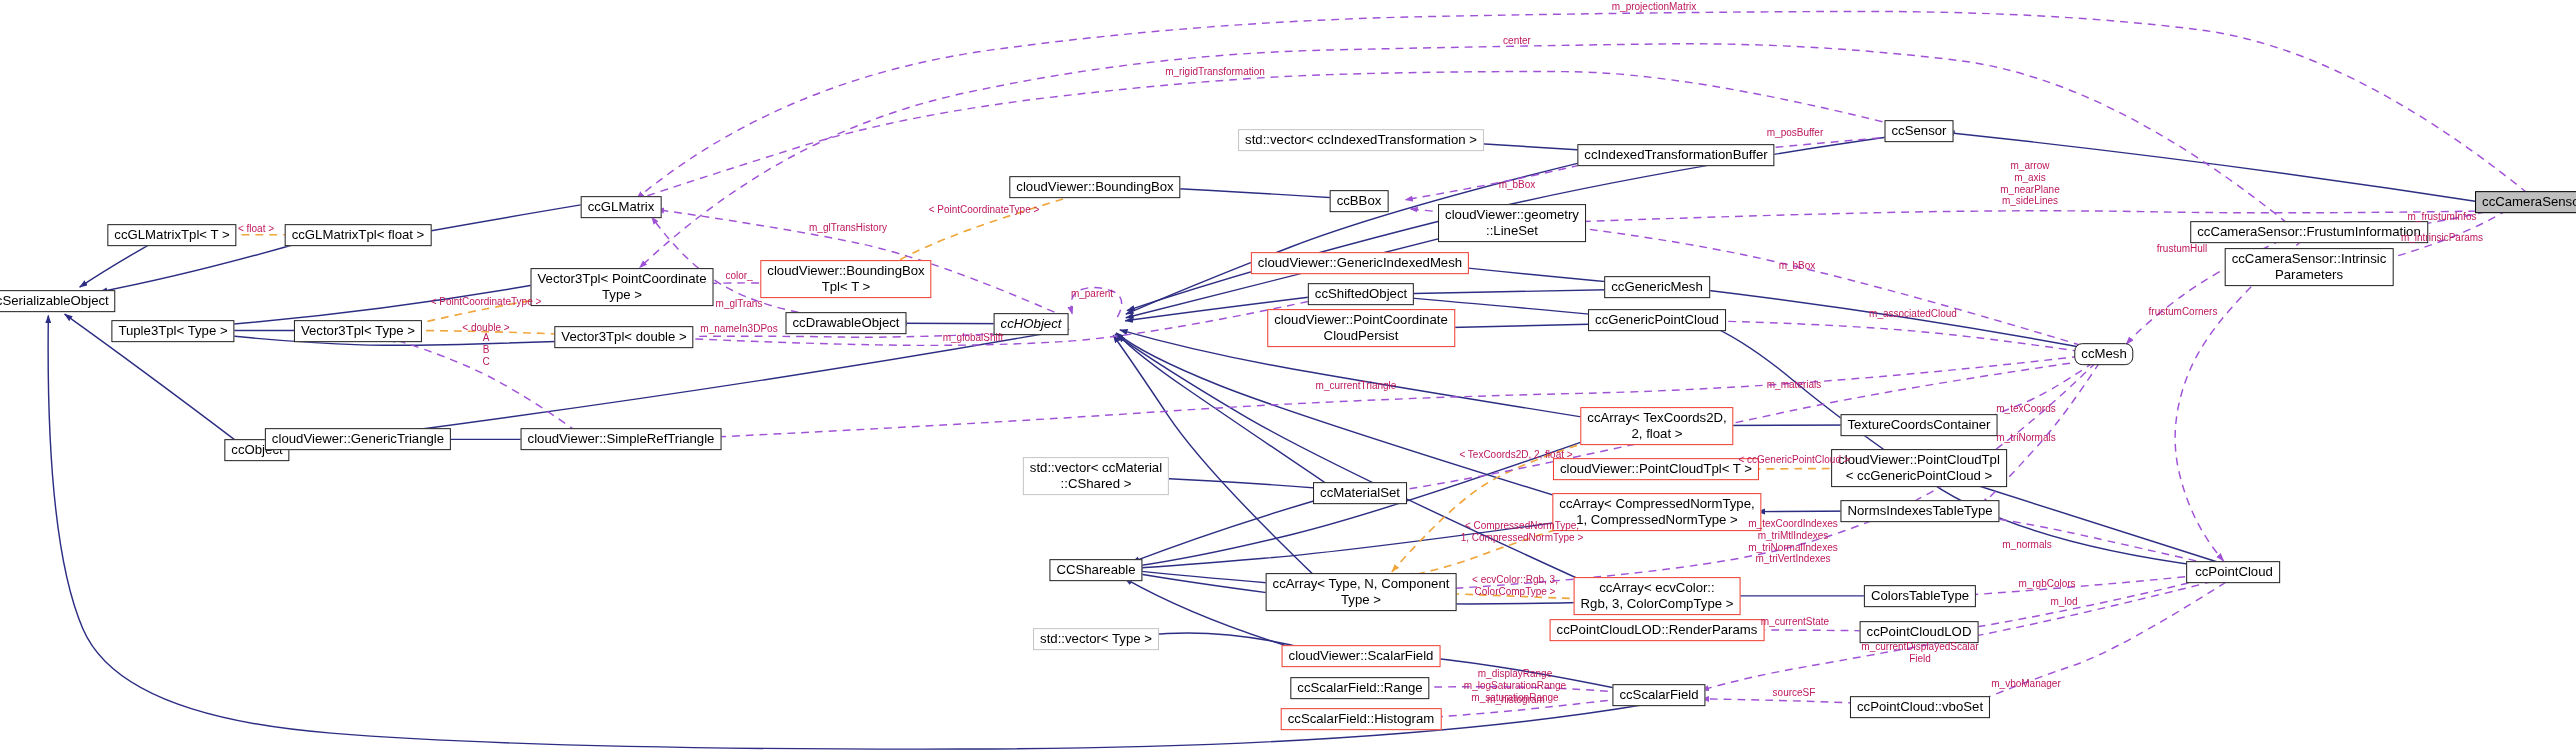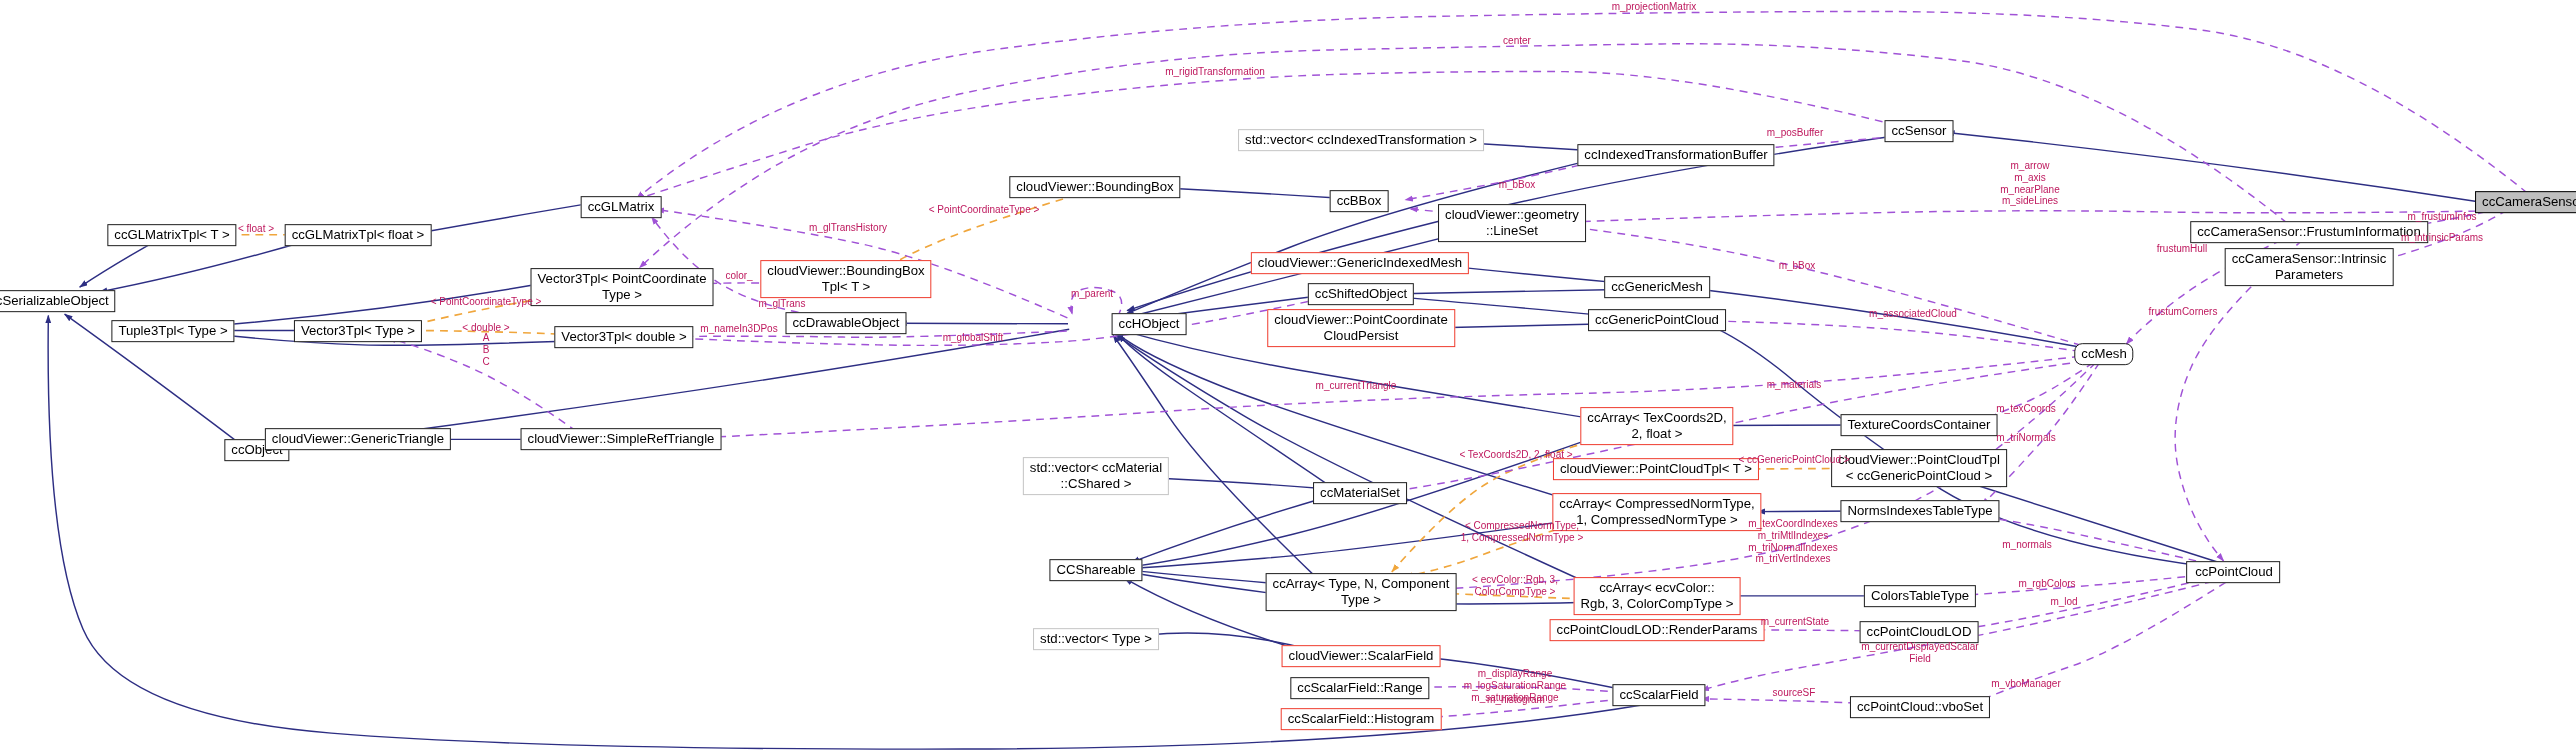--- a/index.html
+++ b/index.html
@@ -124,21 +124,21 @@
     <div class="elabel" style="left: 486px; top: 302px;">&lt; PointCoordinateType &gt;</div>
     <div class="elabel" style="left: 486px; top: 328px;">&lt; double &gt;</div>
     <div class="elabel" style="left: 984px; top: 210px;">&lt; PointCoordinateType &gt;</div>
     <div class="elabel" style="left: 1516px; top: 455px;">&lt; TexCoords2D, 2, float &gt;</div>
     <div class="elabel" style="left: 1522px; top: 532px;">&lt; CompressedNormType,
 1, CompressedNormType &gt;</div>
     <div class="elabel" style="left: 1515px; top: 586px;">&lt; ecvColor::Rgb, 3,
 ColorCompType &gt;</div>
     <div class="elabel" style="left: 1794px; top: 460px;">&lt; ccGenericPointCloud &gt;</div>
     <div class="elabel" style="left: 1092px; top: 294px;">m_parent</div>
-    <div class="elabel" style="left: 739px; top: 304px; margin-left: 43px;">m_glTrans</div>
+    <div class="elabel" style="left: 739px; top: 304px;">m_glTrans</div>
     <div class="elabel" style="left: 848px; top: 228px;">m_glTransHistory</div>
     <div class="elabel" style="left: 739px; top: 329px;">m_nameIn3DPos</div>
     <div class="elabel" style="left: 739px; top: 276px;">color_</div>
     <div class="elabel" style="left: 973px; top: 338px;">m_globalShift</div>
     <div class="elabel" style="left: 1356px; top: 386px;">m_currentTriangle</div>
     <div class="elabel" style="left: 1654px; top: 6.6px;">m_projectionMatrix</div>
     <div class="elabel" style="left: 1215px; top: 72px;">m_rigidTransformation</div>
     <div class="elabel" style="left: 1517px; top: 41px;">center</div>
     <div class="elabel" style="left: 2442px; top: 217px;">m_frustumInfos</div>
     <div class="elabel" style="left: 2442px; top: 238px;">m_intrinsicParams</div>
@@ -182,21 +182,21 @@
     <div class="node" style="left: 358px; top: 331px;">Vector3Tpl&lt; Type &gt;</div>
     <div class="node" style="left: 622px; top: 287px;">Vector3Tpl&lt; PointCoordinate
 Type &gt;</div>
     <div class="node" style="left: 624px; top: 337px;">Vector3Tpl&lt; double &gt;</div>
     <div class="node" style="left: 257px; top: 450px;">ccObject</div>
     <div class="node" style="left: 358px; top: 439px;">cloudViewer::GenericTriangle</div>
     <div class="node" style="left: 621px; top: 439px;">cloudViewer::SimpleRefTriangle</div>
     <div class="node red" style="left: 846px; top: 279px;">cloudViewer::BoundingBox
 Tpl&lt; T &gt;</div>
     <div class="node" style="left: 846px; top: 323px;">ccDrawableObject</div>
-    <div class="node" style="left: 1149px; top: 324px;">ccHObject</div>
+    <div class="node" style="left: 1031px; top: 324px; font-style: italic;">ccHObject</div>
     <div class="node" style="left: 1095px; top: 187px;">cloudViewer::BoundingBox</div>
     <div class="node tpl" style="left: 1361px; top: 140px;">std::vector&lt; ccIndexedTransformation &gt;</div>
     <div class="node" style="left: 1657px; top: 155px; margin-left: 19px;">ccIndexedTransformationBuffer</div>
     <div class="node" style="left: 1919px; top: 131px;">ccSensor</div>
     <div class="node" style="left: 1359px; top: 201px;">ccBBox</div>
     <div class="node" style="left: 1512px; top: 223px;">cloudViewer::geometry
 ::LineSet</div>
     <div class="node red" style="left: 1360px; top: 263px;">cloudViewer::GenericIndexedMesh</div>
     <div class="node" style="left: 1361px; top: 294px;">ccShiftedObject</div>
     <div class="node red" style="left: 1361px; top: 328px;">cloudViewer::PointCoordinate

